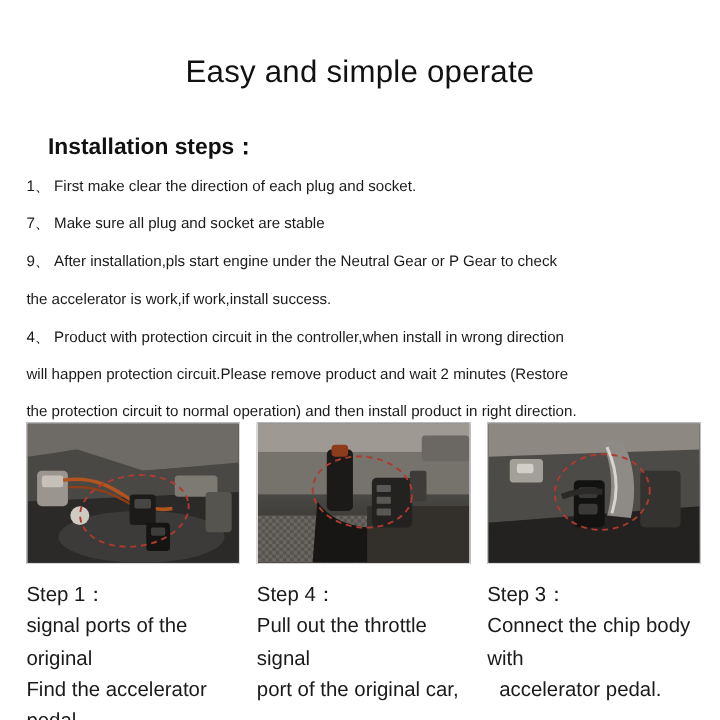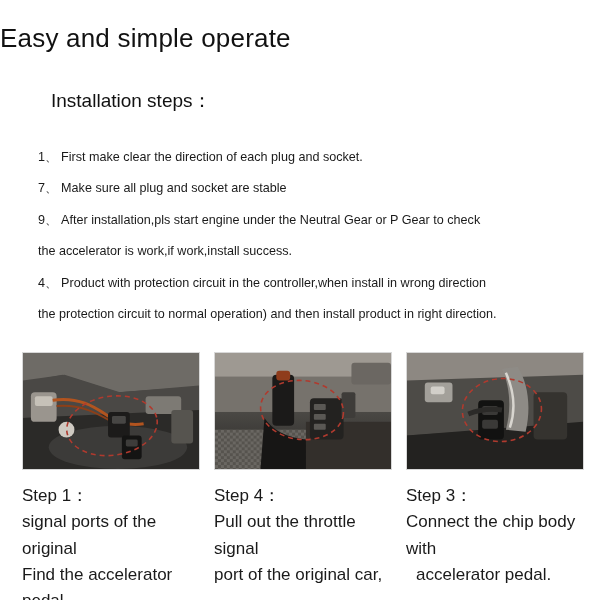--- a/index.html
+++ b/index.html
@@ -14,38 +14,38 @@
     color: #1a1a1a;
     overflow: hidden;
   }
   .page {
     position: relative;
     width: 600px;
     height: 600px;
     box-sizing: border-box;
   }
   .title {
-    text-align: left;
+    text-align: center;
     font-size: 26px;
     font-weight: 400;
     color: #111111;
     letter-spacing: 0.2px;
-    padding-top: 23px;
+    padding-top: 44px;
     margin: 0;
   }
   .section-heading {
     font-size: 19px;
-    font-weight: 400;
+    font-weight: 700;
     color: #111111;
     margin: 0;
-    padding: 34px 0 0 51px;
+    padding: 34px 0 0 40px;
   }
   .steps {
-    padding: 0 26px 0 38px;
-    margin-top: 33px;
+    padding: 0 26px 0 22px;
+    margin-top: 10px;
   }
   .step-line {
     font-size: 12.6px;
     line-height: 1.62;
     color: #1a1a1a;
     margin: 0 0 11px 0;
     text-align: left;
   }
   .step-line.tight {
     margin-bottom: 11px;
@@ -102,20 +102,21 @@
   <h1 class="title">Easy and simple operate</h1>
 
   <h2 class="section-heading">Installation steps：</h2>
 
   <div class="steps">
     <p class="step-line">1、 First make clear the direction of each plug and socket.</p>
     <p class="step-line">7、 Make sure all plug and socket are stable</p>
     <p class="step-line tight">9、 After installation,pls start engine under the Neutral Gear or P Gear to check</p>
     <p class="step-line">the accelerator is work,if work,install success.</p>
     <p class="step-line tight">4、  Product with protection circuit in the controller,when install in wrong direction</p>
+    <p class="step-line tight">will happen protection circuit.Please remove product and wait 2 minutes (Restore</p>
     <p class="step-line para">the protection circuit to normal operation) and then install product in right direction.</p>
   </div>
 
   <div class="photos">
 
     <div class="photo-col">
       <div class="photo">
         <svg viewBox="0 0 178 118" preserveAspectRatio="none" aria-hidden="true">
           <defs>
             <linearGradient id="g1" x1="0" y1="0" x2="0" y2="1">

